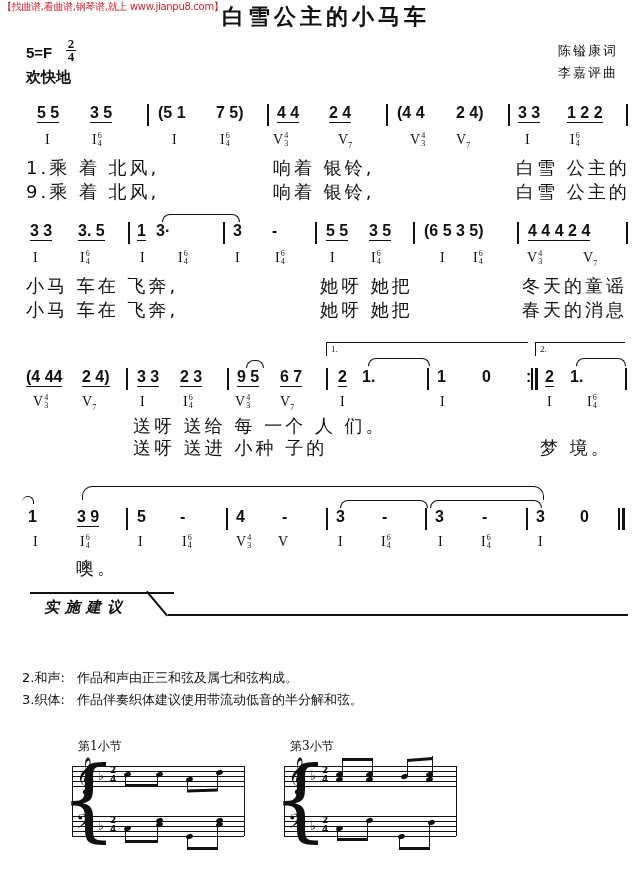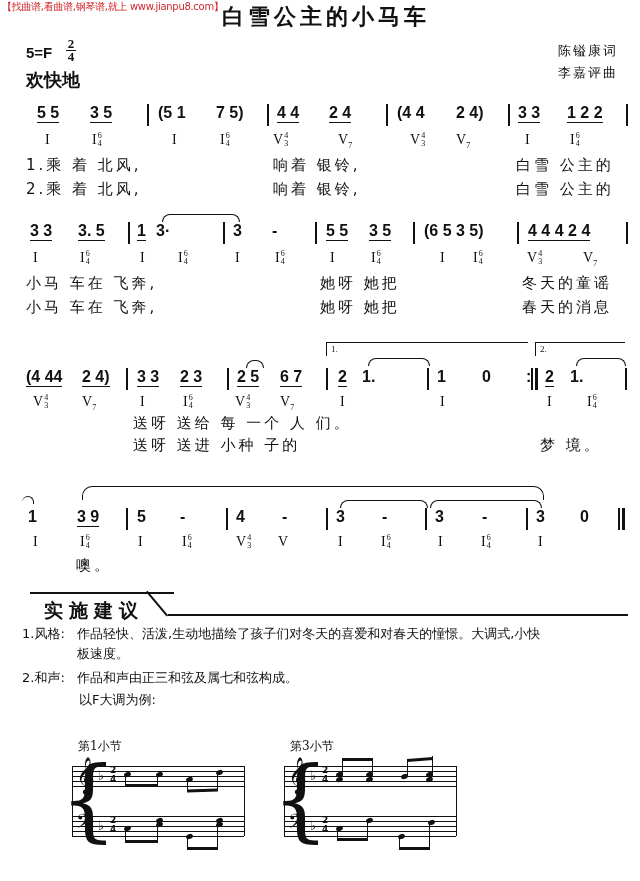--- a/index.html
+++ b/index.html
@@ -3,40 +3,40 @@
 <meta charset="utf-8">
 <style>
   * { margin:0; padding:0; box-sizing:border-box; }
   html, body { width:640px; height:881px; background:#fff; overflow:hidden; }
   body { position:relative; font-family:"DejaVu Serif", serif; color:#111; }
   .abs { position:absolute; }
   .wm { left:2px; top:0px; font-size:10px; color:#d0242b; font-family:"DejaVu Sans", sans-serif; white-space:nowrap; letter-spacing:-0.3px; }
   .title { left:222px; top:2px; font-size:22px; font-weight:bold; letter-spacing:4px; font-family:"DejaVu Sans", sans-serif; }
   .key { left:26px; top:44px; font-size:15px; font-weight:bold; font-family:"Liberation Sans", sans-serif; }
   .tsig { left:66px; top:38px; font-size:13px; font-weight:bold; line-height:12px; text-align:center; font-family:"Liberation Serif", serif; }
-  .tempo { left:26px; top:68px; font-size:18px; font-weight:bold; font-family:"DejaVu Sans", sans-serif; }
+  .tempo { left:26px; top:68px; font-size:15px; font-weight:bold; font-family:"DejaVu Sans", sans-serif; }
   .credit { right:22px; font-size:13px; letter-spacing:2px; font-family:"DejaVu Sans", sans-serif; }
   .c1 { top:42px; } .c2 { top:64px; }
 
   .sys { position:absolute; left:0; width:640px; }
   .notes { position:absolute; top:0; height:24px; font-family:"Liberation Sans", sans-serif; font-weight:bold; font-size:16px; white-space:nowrap; }
   .n { position:absolute; top:0; }
   .ul { border-bottom:1.5px solid #111; }
   .bar { position:absolute; width:1.5px; background:#111; }
   .chords { position:absolute; font-family:"Liberation Serif", serif; font-size:14px; white-space:nowrap; }
   .ch { position:absolute; top:0; }
   .ch sub, .ch .frac { font-size:8px; }
   .frac { display:inline-block; vertical-align:top; line-height:8px; text-align:center; margin-left:1px; }
-  .lyr { position:absolute; font-size:15px; letter-spacing:3px; white-space:nowrap; font-family:"DejaVu Sans", sans-serif; }
+  .lyr { position:absolute; font-size:18px; letter-spacing:3px; white-space:nowrap; font-family:"DejaVu Sans", sans-serif; }
   .tie { position:absolute; border:1.2px solid #111; border-bottom:none; border-radius:10px 10px 0 0; height:8px; }
   .bracket { position:absolute; border-top:1.2px solid #111; border-left:1.2px solid #111; height:14px; }
   .vlbl { position:absolute; font-size:9px; font-family:"Liberation Serif", serif; }
 
   .sec-head { left:30px; top:592px; width:600px; height:26px; }
-  .sec-tab { position:absolute; left:0; top:0; width:116px; height:24px; border-top:2px solid #111; font-weight:bold; font-size:19px; letter-spacing:6px; padding:4px 0 0 14px; font-family:"DejaVu Sans", sans-serif; }
+  .sec-tab { position:absolute; left:0; top:0; width:116px; height:24px; border-top:2px solid #111; font-weight:bold; font-size:15px; letter-spacing:6px; padding:4px 0 0 14px; font-family:"DejaVu Sans", sans-serif;font-style:italic; }
   .sec-slant { position:absolute; left:116px; top:0; width:28px; height:24px; border-top:2px solid #111; }
   .sec-slant:after { content:""; position:absolute; left:0; top:-2px; width:2px; height:32px; background:#111; transform:rotate(-40deg); transform-origin:top left; }
   .sec-line { position:absolute; left:138px; top:22px; width:460px; height:2px; background:#111; }
 
   .adv { position:absolute; left:22px; font-size:13px; line-height:20px; font-family:"DejaVu Sans", sans-serif; }
   .adv .lbl { display:inline-block; width:55px; }
   .indent { padding-left:55px; }
 
   .ex-lbl { position:absolute; font-size:12px; font-family:"DejaVu Serif", serif; }
   .grand { position:absolute; }
@@ -89,21 +89,21 @@
     <span class="ch" style="left:273px;">V<span class="frac">4<br>3</span></span>
     <span class="ch" style="left:338px;">V<sub>7</sub></span>
     <span class="ch" style="left:410px;">V<span class="frac">4<br>3</span></span>
     <span class="ch" style="left:456px;">V<sub>7</sub></span>
     <span class="ch" style="left:525px;">I</span>
     <span class="ch" style="left:570px;">I<span class="frac">6<br>4</span></span>
   </div>
   <div class="lyr" style="top:52px;left:26px;">1.乘 着 北风,</div>
   <div class="lyr" style="top:52px;left:273px;">响着 银铃,</div>
   <div class="lyr" style="top:52px;left:516px;">白雪 公主的</div>
-  <div class="lyr" style="top:76px;left:26px;">2.乘 着 北风,</div>
+  <div class="lyr" style="top:76px;left:26px;">9.乘 着 北风,</div>
   <div class="lyr" style="top:76px;left:273px;">响着 银铃,</div>
   <div class="lyr" style="top:76px;left:516px;">白雪 公主的</div>
 </div>
 
 <div class="sys" style="top:222px;">
   <div class="tie" style="left:162px;top:-8px;width:78px;"></div>
   <div class="notes" style="left:0;width:640px;">
     <span class="n ul" style="left:30px;">3 3</span>
     <span class="n ul" style="left:78px;">3. 5</span>
     <div class="bar" style="left:128px;top:0;height:22px;"></div>
@@ -151,21 +151,21 @@
   <div class="tie" style="left:246px;top:-8px;width:18px;"></div>
   <div class="tie" style="left:368px;top:-10px;width:62px;"></div>
   <div class="tie" style="left:576px;top:-10px;width:50px;"></div>
   <div class="notes" style="left:0;width:640px;">
     <span class="n ul" style="left:26px;">(4 44</span>
     <span class="n ul" style="left:82px;">2 4)</span>
     <div class="bar" style="left:126px;top:0;height:22px;"></div>
     <span class="n ul" style="left:137px;">3 3</span>
     <span class="n ul" style="left:180px;">2 3</span>
     <div class="bar" style="left:227px;top:0;height:22px;"></div>
-    <span class="n ul" style="left:237px;">2 5</span>
+    <span class="n ul" style="left:237px;">9 5</span>
     <span class="n ul" style="left:280px;">6 7</span>
     <div class="bar" style="left:326px;top:0;height:22px;"></div>
     <span class="n ul" style="left:338px;">2</span>
     <span class="n" style="left:362px;">1.</span>
     <div class="bar" style="left:427px;top:0;height:22px;"></div>
     <span class="n" style="left:437px;">1</span>
     <span class="n" style="left:482px;">0</span>
     <span class="n" style="left:526px;">:</span>
     <div class="bar" style="left:531px;top:0;height:22px;"></div>
     <div class="bar" style="left:535px;top:0;height:22px;width:3px;"></div>
@@ -232,28 +232,26 @@
   <div class="lyr" style="top:48px;left:76px;">噢。</div>
 </div>
 
 <div class="abs sec-head">
   <div class="sec-tab">实施建议</div>
   <div class="sec-slant"></div>
   <div class="sec-line"></div>
 </div>
 
 <div class="adv" style="top:624px;width:605px;">
-  <div><span class="lbl">1.风格:</span><span>作品轻快、活泼,生动地描绘了孩子们对冬天的喜爱和对春天的憧憬。大调式,小快</span></div>
-  <div class="indent">板速度。</div>
 </div>
 <div class="adv" style="top:668px;">
   <span class="lbl">2.和声:</span><span>作品和声由正三和弦及属七和弦构成。</span>
 </div>
 <div class="adv" style="top:690px;">
-  <div class="indent" style="padding-left:57px;">以F大调为例:</div>
+  <div><span class="lbl">3.织体:</span><span>作品伴奏织体建议使用带流动低音的半分解和弦。</span></div>
 </div>
 
 <div class="ex-lbl" style="left:78px;top:738px;">第1小节</div>
 <div class="ex-lbl" style="left:290px;top:738px;">第3小节</div>
 
 <div class="grand" style="left:64px;top:762px;width:180px;height:110px;">
   <div class="brace" style="font-size:90px;line-height:90px;top:-8px;">{</div>
   <div class="staff" style="top:4px;">
       <i style="top:0"></i>
       <i style="top:5px"></i>

